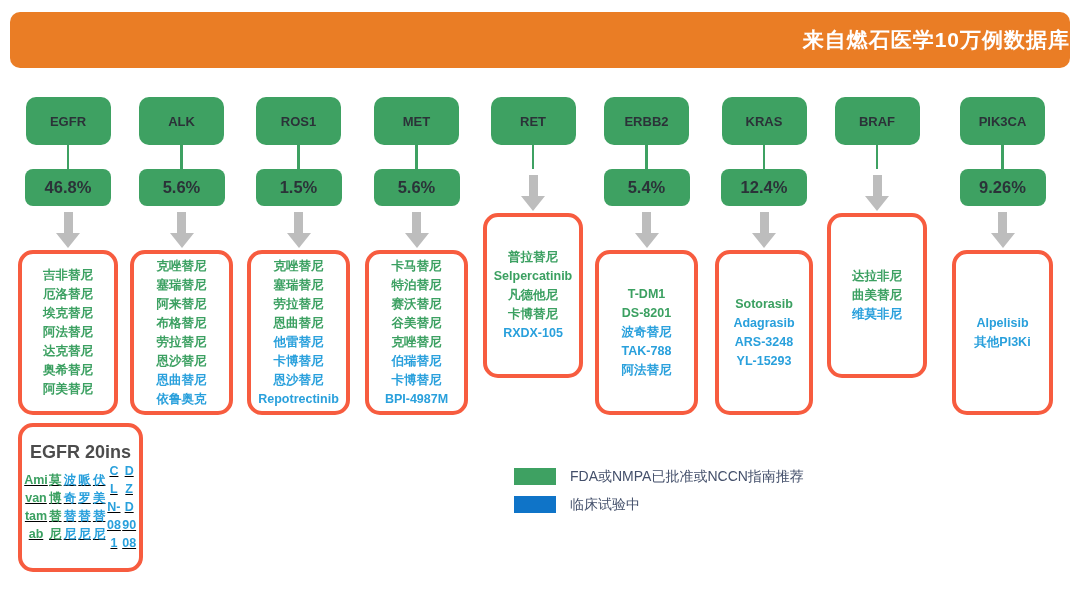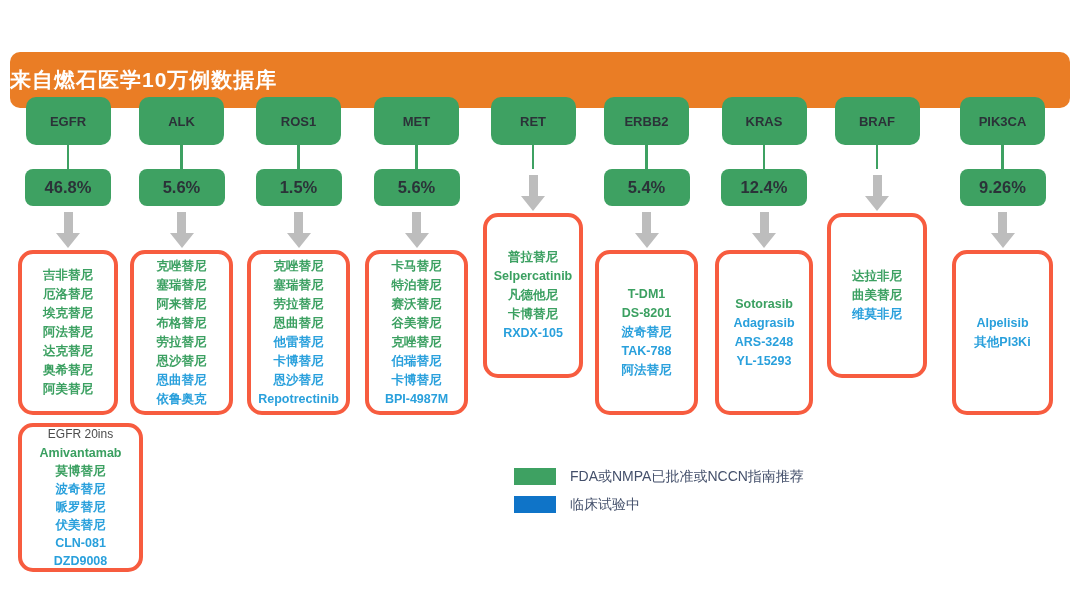--- a/index.html
+++ b/index.html
@@ -2,21 +2,21 @@
 <html style="--orange: #EA7D25; --green: #3EA162; --borderred: #F75C3F; --druggreen: #3BA061; --drugblue: #29A0DC; --legendblue: #0F74C8; --legendtext: #44506B; --dark: #2B3238; --arrow: #BDBDBD;"><head>
 <meta charset="utf-8">
 <style>
   * { margin:0; padding:0; box-sizing:border-box; }
   html,body { width:1080px; height:589px; background:#ffffff; overflow:hidden;
     font-family:"Liberation Sans","DejaVu Sans",sans-serif; }
   #stage { position:relative; width:1080px; height:589px; background:#fff; }
 
   
   .banner { position:absolute; left:10px; top:12px; width:1060px; height:56px;
-    background:var(--orange); border-radius:10px; display:flex; align-items:center; justify-content:flex-start;margin-top:40px; }
+    background:var(--orange); border-radius:10px; display:flex; align-items:center; justify-content:flex-end; }
   .banner-title { color:#ffffff; font-size:21px; font-weight:bold; letter-spacing:1px; }
 
   
   .column { position:absolute; top:97px; display:flex; flex-direction:column; align-items:center; }
   .gene-box { width:85px; height:48px; background:var(--green); border-radius:10px;
     display:flex; align-items:center; justify-content:center;
     color:var(--dark); font-size:13px; font-weight:600; }
   .connector { width:2.5px; height:24px; background:var(--green); }
   .pct-box { width:86px; height:37px; background:var(--green); border-radius:8px;
     display:flex; align-items:center; justify-content:center;
@@ -29,21 +29,21 @@
     display:flex; flex-direction:column; align-items:center; justify-content:center; padding:4px 2px; }
   .drug { font-size:12.5px; font-weight:bold; line-height:19px; text-align:center;
     overflow-wrap:anywhere; max-width:100%; }
   .drug.approved { color:var(--druggreen); }
   .drug.trial { color:var(--drugblue); }
 
   
   .extra-box { position:absolute; left:18px; top:423px; width:125px; height:149px;
     border:4px solid var(--borderred); border-radius:15px; background:#fff;
     display:flex; flex-direction:column; align-items:center; justify-content:center; padding:2px; }
-  .extra-title { color:#4c4c4c; font-size:12px; font-weight:normal; line-height:19px; }
+  .extra-title { color:#4c4c4c; font-size:18px; font-weight:bold; line-height:19px; }
   .extra-box .drug { line-height:18px; }
 
   
   .legend { position:absolute; left:514px; top:468px; }
   .legend-row { display:flex; align-items:center; margin-bottom:11px; }
   .swatch { width:42px; height:17px; flex:0 0 42px; }
   .swatch.green { background:var(--green); }
   .swatch.blue { background:var(--legendblue); }
   .legend-label { margin-left:14px; color:var(--legendtext); font-size:14px; line-height:17px; }
 </style>
@@ -201,21 +201,21 @@
         </div>
         <div class="drug-box">
           <div class="drug trial">Alpelisib</div>
           <div class="drug trial">其他PI3Ki</div>
         </div>
       </div>
     </div>
 
   <div class="extra-box">
     <div class="extra-title">EGFR 20ins</div>
-    <div id="extra-drugs" style="display:flex;flex-direction:column;align-items:center;">
+    <div id="extra-drugs" style="display:flex;flex-direction:row;align-items:center;text-decoration:underline;">
         <div class="drug approved">Amivantamab</div>
         <div class="drug approved">莫博替尼</div>
         <div class="drug trial">波奇替尼</div>
         <div class="drug trial">哌罗替尼</div>
         <div class="drug trial">伏美替尼</div>
         <div class="drug trial">CLN-081</div>
         <div class="drug trial">DZD9008</div>
       </div>
   </div>
 

